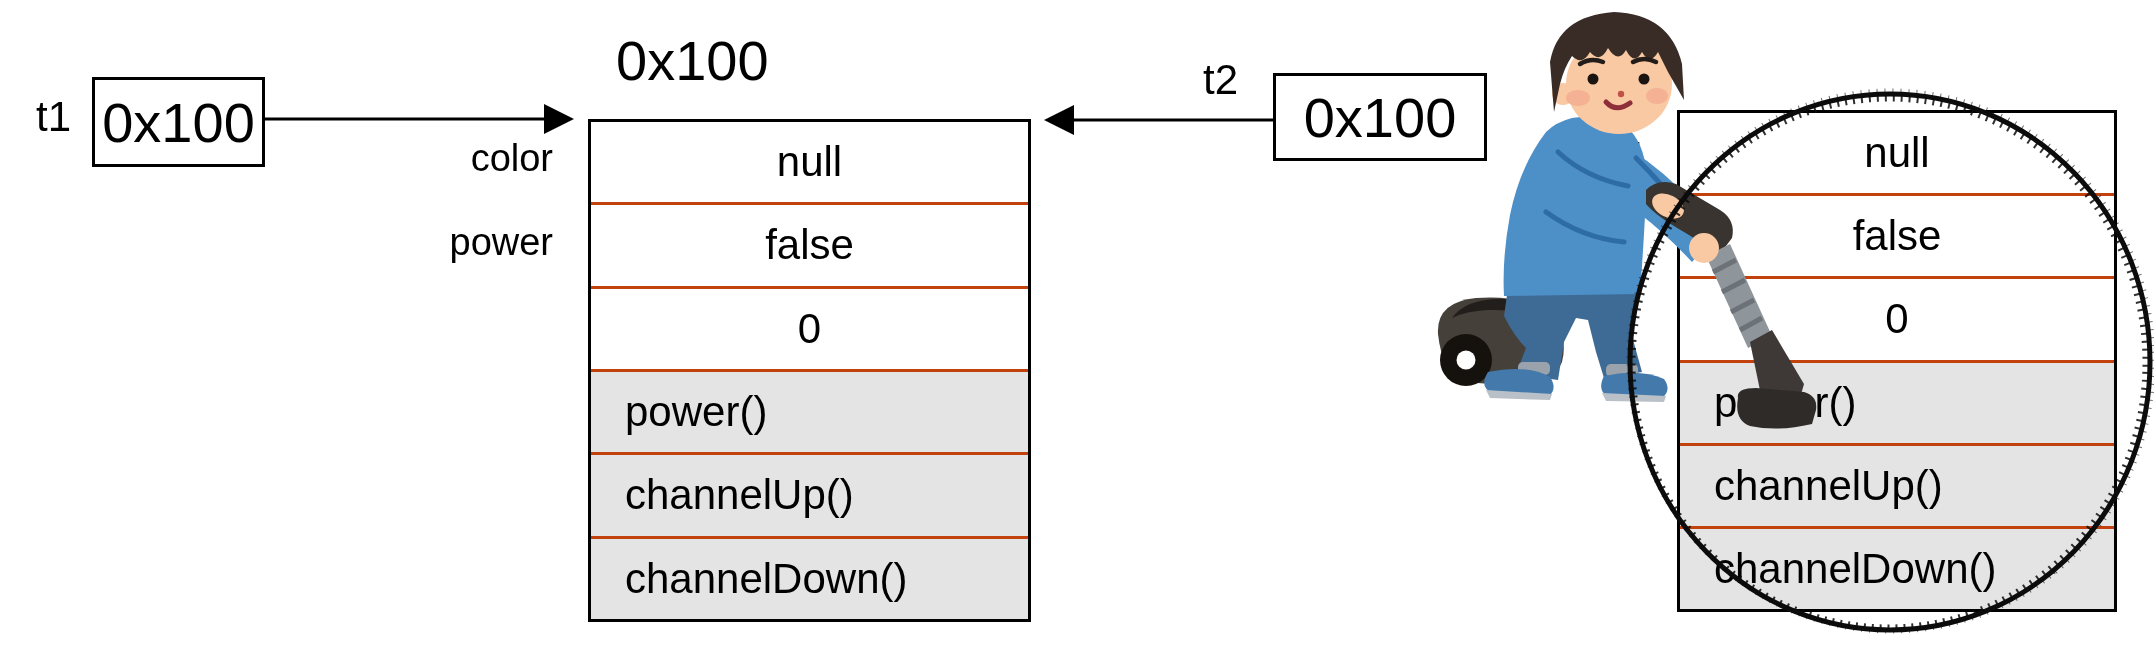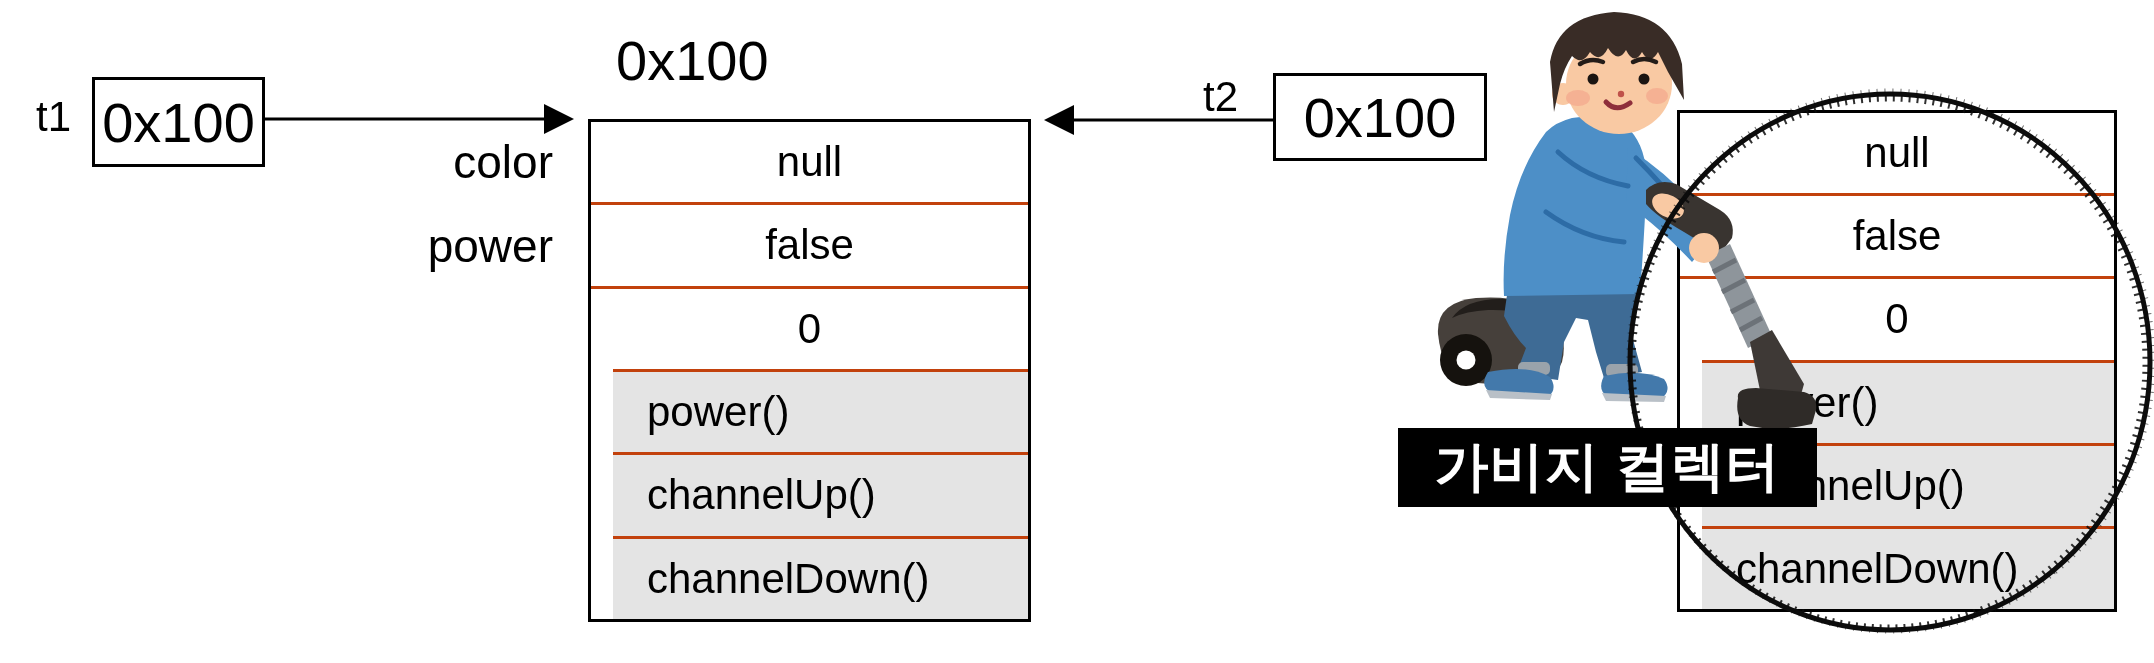--- a/index.html
+++ b/index.html
@@ -15,44 +15,44 @@
   }
   .obj-table{
     position:absolute;border:3px solid #000;background:#fff;box-sizing:border-box;
     display:flex;flex-direction:column;
   }
   .row{
     flex:1;display:flex;align-items:center;justify-content:center;
     font-size:42px;border-top:3px solid #c2410c;box-sizing:border-box;
   }
   .row:first-child{border-top:none;}
-  .row.method{justify-content:flex-start;padding-left:34px;background:#e4e4e4;margin-left:22px;}
+  .row.method{justify-content:flex-start;padding-left:34px;background:#e4e4e4;}
   .field-label{
-    position:absolute;width:250px;text-align:right;font-size:46px;line-height:1;
+    position:absolute;width:250px;text-align:right;font-size:38px;line-height:1;
   }
   .gc-label{
     position:absolute;left:1398px;top:428px;width:419px;height:79px;
     background:#000;color:#fff;display:flex;align-items:center;justify-content:center;
     font-size:54px;font-weight:bold;letter-spacing:1px;z-index:30;
     font-family:"Liberation Sans",sans-serif;
   }
   .boy-svg{position:absolute;left:1400px;top:0;z-index:10;}
   .overlay-svg{position:absolute;left:0;top:0;z-index:20;pointer-events:none;}
 </style>
 </head>
 <body>
 
 <div class="canvas">
 
   <div class="t-label" style="left:36px;top:96px">t1</div>
   <div class="ref-box" style="left:92px;top:77px;width:173px;height:90px">
     <span>0x100</span>
   </div>
 
-  <div class="t-label" style="left:1203px;top:76px">t2</div>
+  <div class="t-label" style="left:1203px;top:59px">t2</div>
   <div class="ref-box" style="left:1273px;top:73px;width:214px;height:88px">
     <span>0x100</span>
   </div>
 
   <div class="addr-title" style="left:616px;top:33px">0x100</div>
 
   <div class="field-label" style="left:303px;top:139px">color</div>
   <div class="field-label" style="left:303px;top:223px">power</div>
 
   <div class="obj-table" style="left:588px;top:119px;width:443px;height:503px;z-index:1">
@@ -142,15 +142,14 @@
       <line x1="1273" y1="120" x2="1066" y2="120" stroke="#000" stroke-width="3"></line>
       <polygon points="1044,120 1074,105 1074,135" fill="#000"></polygon>
     </g>
     <g>
       <ellipse cx="1890" cy="362" rx="260" ry="268" fill="none" stroke="#0c0c0c" stroke-width="5"></ellipse>
       <ellipse cx="1889" cy="363" rx="257" ry="265" fill="none" stroke="#0c0c0c" stroke-width="7" stroke-dasharray="2 6" opacity="0.85" transform="rotate(2 1889 363)"></ellipse>
       <ellipse cx="1891" cy="361" rx="262" ry="270" fill="none" stroke="#0c0c0c" stroke-width="5" stroke-dasharray="1 7" opacity="0.6" transform="rotate(-2 1891 361)"></ellipse>
     </g>
   </svg>
 
-  <div class="gc-label">가비지 컬렉터</div>
 
 </div>
 
 </body></html>

